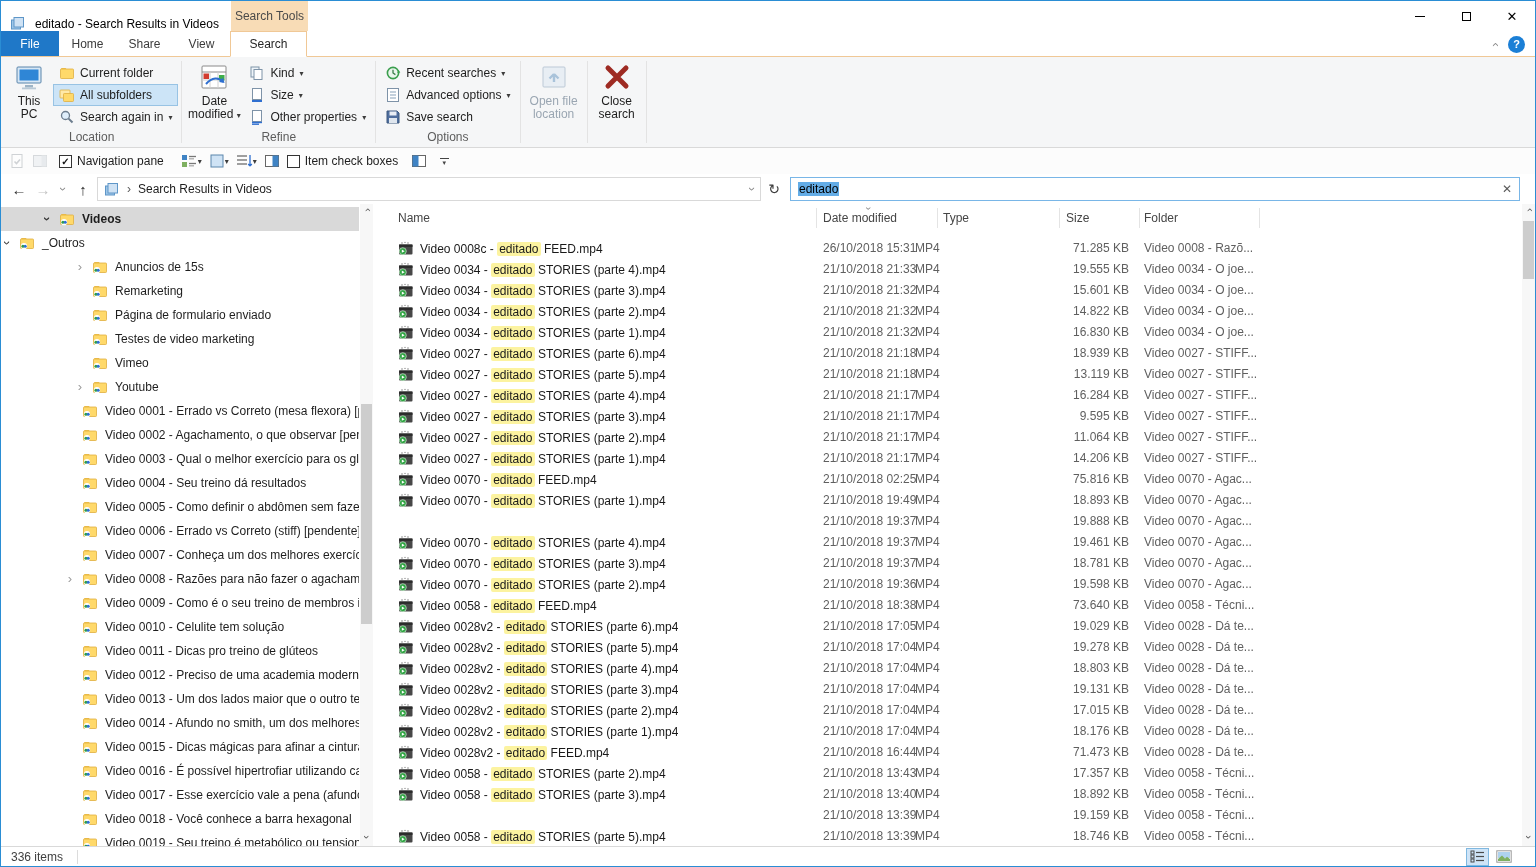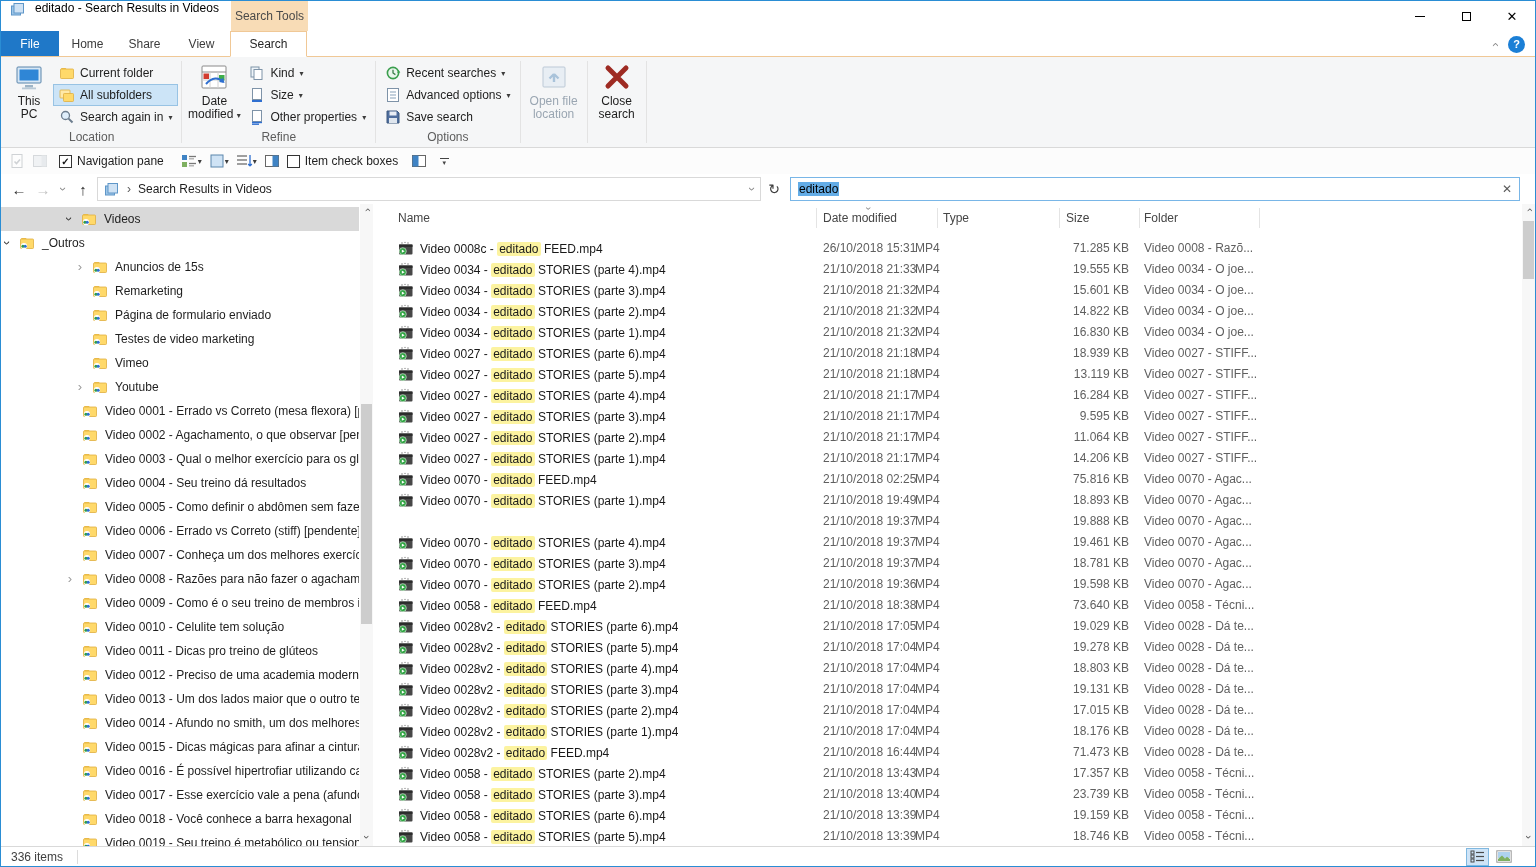--- a/index.html
+++ b/index.html
@@ -4,21 +4,21 @@
 <style>
   * { box-sizing: border-box; }
   html,body { margin:0; padding:0; }
   body {
     width:1536px; height:867px; overflow:hidden; position:relative;
     font-family:"Liberation Sans", sans-serif; font-size:12px; color:#1e1e1e;
     background:#fff; border:1px solid #2a8dd4;
     display:flex; flex-direction:column;
   }
   
-  .titlebar { height:30px; flex:0 0 30px; display:flex; align-items:flex-start; position:relative; background:#fff; }
+  .titlebar { height:30px; flex:0 0 30px; display:flex; align-items:flex-end; position:relative; background:#fff; }
   .app-icon { margin-left:9px; }
   .title-text { margin-left:9px; color:#000; }
   .ctx-tab { position:absolute; left:230px; top:0; width:77px; height:30px; background:#f8dcb6;
              display:flex; align-items:center; justify-content:center; color:#4a4a4a; }
   .win-controls { position:absolute; right:0; top:0; display:flex; }
   .win-btn { width:46px; height:30px; display:flex; align-items:center; justify-content:center; }
   .g-min { width:10px; height:1px; background:#000; display:block; }
   .g-max { width:9px; height:9px; border:1px solid #000; display:block; }
   .g-close { font-size:13px; color:#000; }
   
@@ -378,21 +378,21 @@
   <span class="refreshbtn">↻</span>
   <div class="searchbox">
     <span class="sel-text">editado</span>
     <span class="clearbtn">✕</span>
   </div>
 </div>
 
 <div class="main">
   <div class="tree">
     <div id="tree-items">
-        <div class="tree-row selected" style="padding-left: 62px;">
+        <div class="tree-row selected" style="padding-left: 40px; font-weight: bold;">
           <span class="twisty expanded">›</span>
           <svg class="ticon" width="16" height="16" viewBox="0 0 16 16">
             <path d="M1.5 4.5 2.7 2.9h4.2l1.2 1.6z" fill="#eec04c"></path>
             <rect x="1.5" y="4" width="13" height="9.5" rx="0.8" fill="#ffd96a" stroke="#dfae3f" stroke-width="0.8"></rect>
             <circle cx="5" cy="11.2" r="3.1" fill="#fff"></circle>
             <circle cx="3.9" cy="11.2" r="1.5" fill="#2f9e44"></circle>
             <circle cx="6.2" cy="11.2" r="1.5" fill="#2e6fd0"></circle>
           </svg>
           <span class="tlabel">Videos</span>
         </div>
@@ -1169,36 +1169,24 @@
               <circle cx="4" cy="2" r="0.8" fill="#8a8a8a"></circle>
               <circle cx="7" cy="1.4" r="0.7" fill="#8a8a8a"></circle>
               <circle cx="10" cy="2" r="0.8" fill="#8a8a8a"></circle>
               <circle cx="4.8" cy="10.2" r="3.5" fill="#2fa342" stroke="#e8f5e9" stroke-width="0.6"></circle>
               <path d="M3.8 8.6l2.9 1.6-2.9 1.6z" fill="#fff"></path>
             </svg>
             <span><span>Video 0058 - </span><span class="hl">editado</span><span> STORIES (parte 3).mp4</span></span>
           </span>
           <span class="meta c-date">21/10/2018 13:40</span>
           <span class="meta c-type">MP4</span>
-          <span class="meta c-size">23.739 KB</span>
+          <span class="meta c-size">18.892 KB</span>
           <span class="meta c-folder">Video 0058 - Técni...</span>
         </div>
         <div class="frow">
-          <span class="c-name">
-            <svg width="16" height="16" viewBox="0 0 16 16" style="flex:0 0 16px;">
-              <rect x="1" y="3.5" width="13.5" height="10" rx="1" fill="#474747"></rect>
-              <rect x="1" y="3.5" width="13.5" height="2.4" fill="#2b2b2b"></rect>
-              <circle cx="4" cy="2" r="0.8" fill="#8a8a8a"></circle>
-              <circle cx="7" cy="1.4" r="0.7" fill="#8a8a8a"></circle>
-              <circle cx="10" cy="2" r="0.8" fill="#8a8a8a"></circle>
-              <circle cx="4.8" cy="10.2" r="3.5" fill="#2fa342" stroke="#e8f5e9" stroke-width="0.6"></circle>
-              <path d="M3.8 8.6l2.9 1.6-2.9 1.6z" fill="#fff"></path>
-            </svg>
-            <span><span>Video 0058 - </span><span class="hl">editado</span><span> STORIES (parte 6).mp4</span></span>
-          </span>
           <span class="meta c-date">21/10/2018 13:39</span>
           <span class="meta c-type">MP4</span>
           <span class="meta c-size">19.159 KB</span>
           <span class="meta c-folder">Video 0058 - Técni...</span>
         </div>
         <div class="frow">
           <span class="c-name">
             <svg width="16" height="16" viewBox="0 0 16 16" style="flex:0 0 16px;">
               <rect x="1" y="3.5" width="13.5" height="10" rx="1" fill="#474747"></rect>
               <rect x="1" y="3.5" width="13.5" height="2.4" fill="#2b2b2b"></rect>

